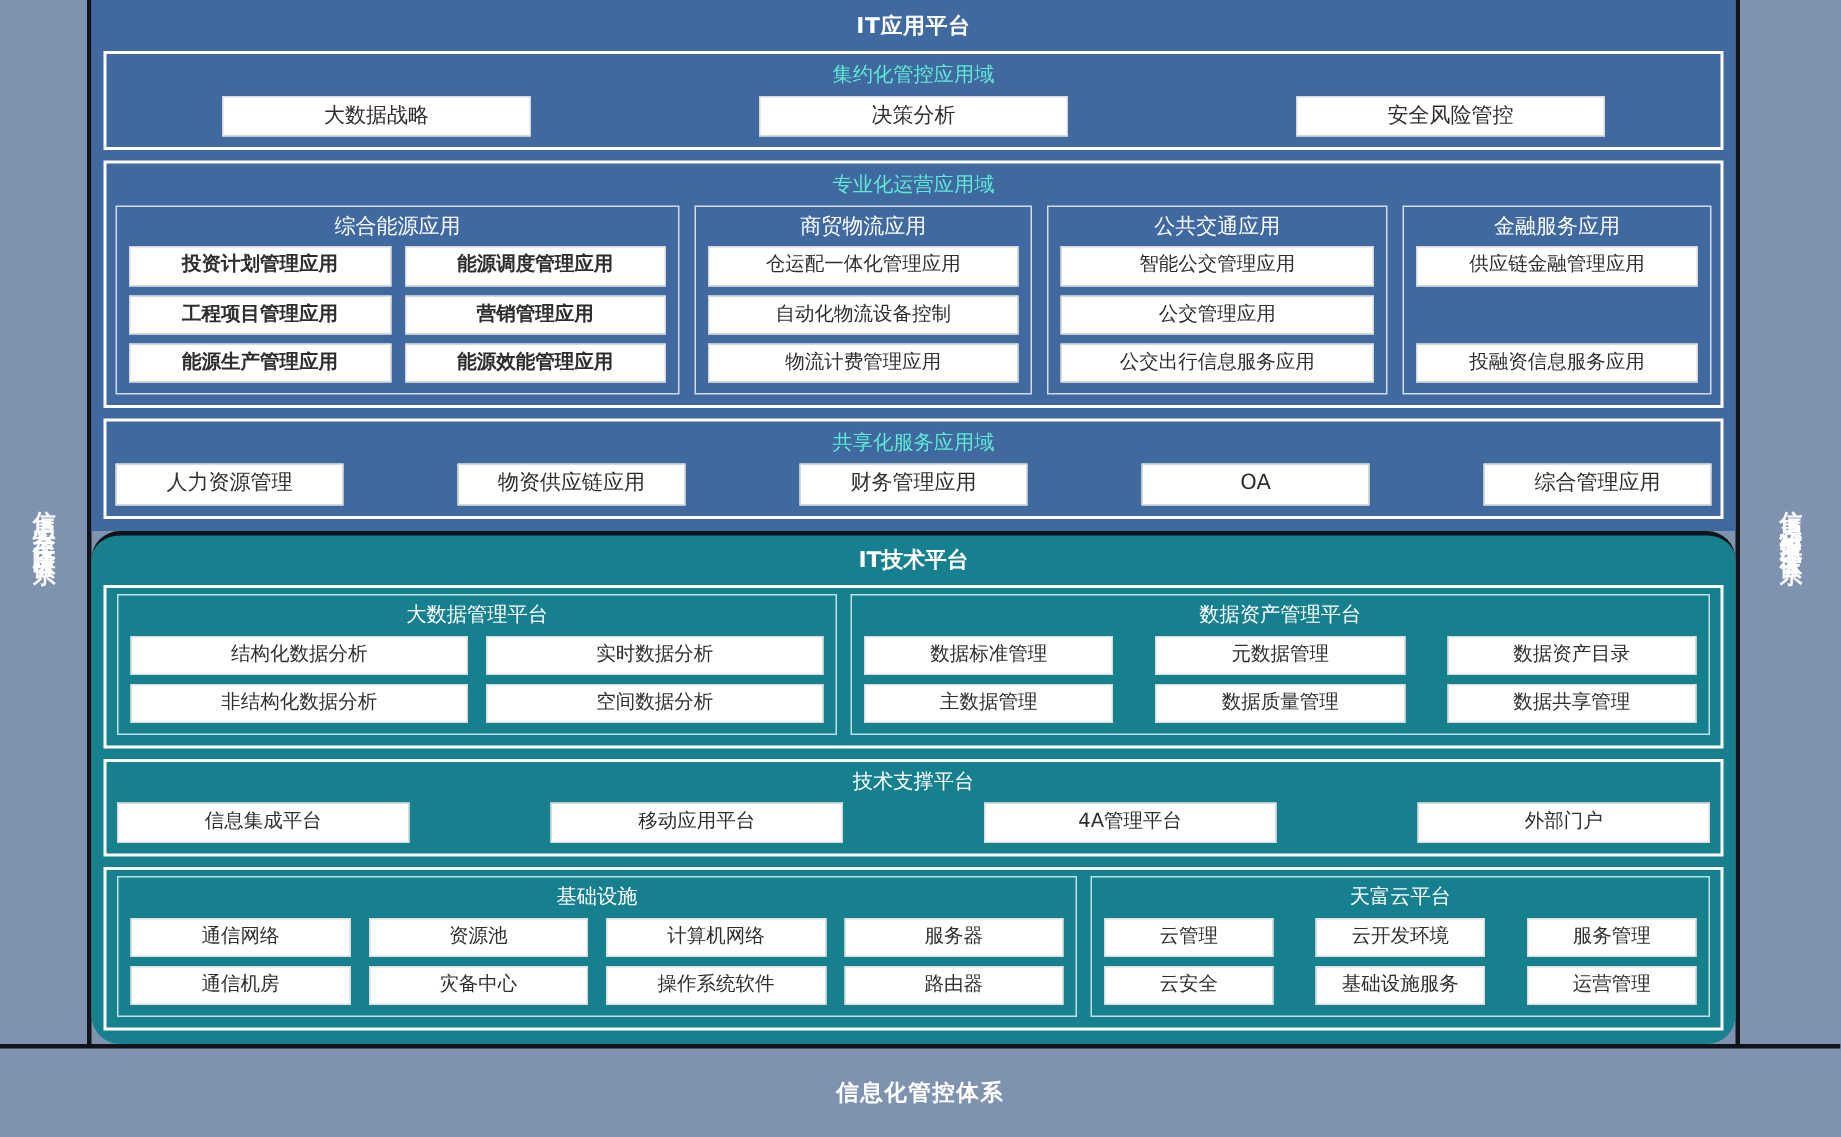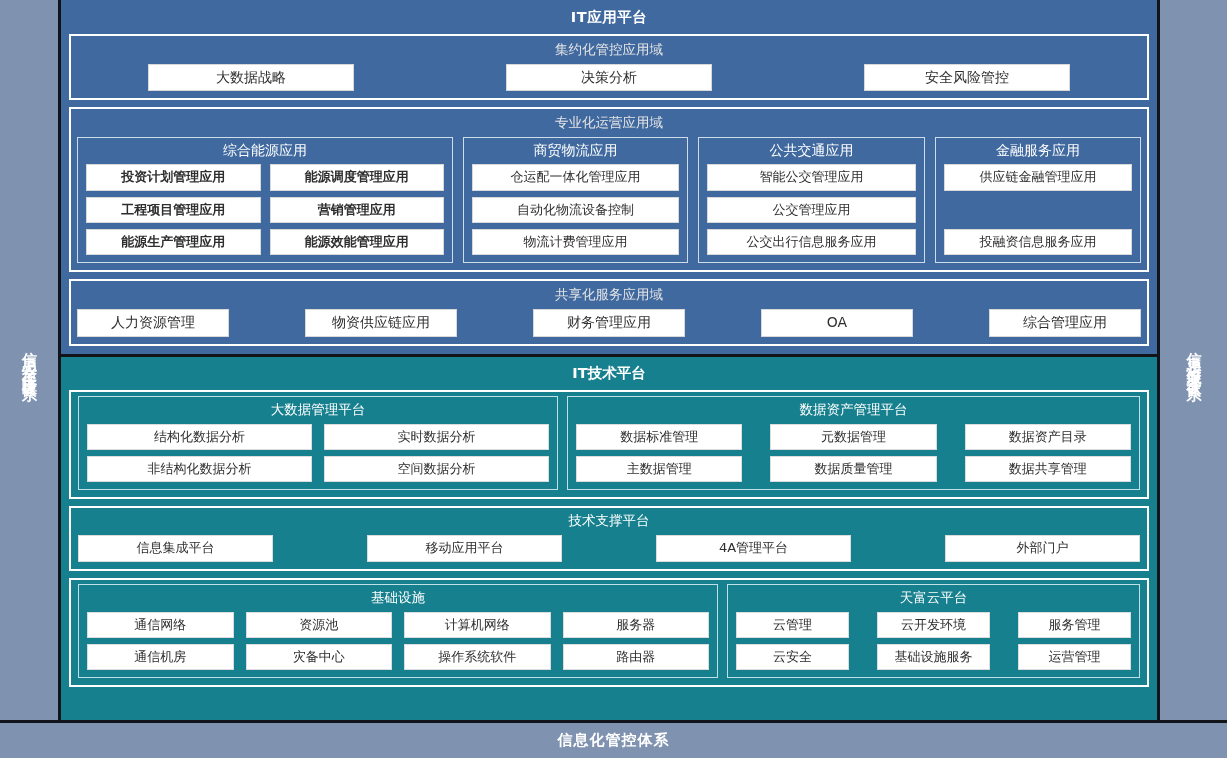--- a/index.html
+++ b/index.html
@@ -56,21 +56,21 @@
     letter-spacing: 0.5px;
   }
   .domain {
     border: 2px solid #ffffff;
     margin-bottom: 7px;
     padding: 5px 6px 7px 6px;
     display: flex; flex-direction: column;
   }
   .domain:last-child { margin-bottom: 0; }
   .domain-title {
-    color: #e5e5e5; font-size: 13.5px; text-align: center;
+    color: #5eead4; font-size: 13.5px; text-align: center;
     padding-bottom: 5px;
   }
   .chip-row { display: flex; justify-content: space-around; align-items: center; gap: 10px; }
   .chip {
     background: #ffffff;
     color: #2e2e2e;
     font-size: 14px;
     text-align: center;
     padding: 5px 4px;
     line-height: 1.1;
@@ -108,20 +108,21 @@
   
   .shared-row { display: flex; justify-content: space-between; gap: 20px; }
   .shared-row .chip { flex: 0 0 auto; min-width: 152px; }
 
   
   .tech-platform {
     background: #17808f;
     padding: 0 8px 8px 8px;
     display: flex; flex-direction: column; flex: 1 1 auto;
     border-top: 3px solid #111418;
+    border-radius: 19px;
   }
   .tech-title {
     color: #ffffff; font-weight: bold; font-size: 14.5px;
     text-align: center; padding: 7px 0 7px 0;
   }
   .tech-block {
     border: 2px solid #ffffff;
     margin-bottom: 7px;
     padding: 4px 7px 7px 7px;
     display: flex; flex-direction: column;
@@ -149,21 +150,21 @@
   .tcell {
     background: #ffffff; color: #2e2e2e; font-size: 13px;
     text-align: center; padding: 5px 3px; line-height: 1.1;
     white-space: nowrap; border: 1px solid #dcdcdc;
   }
   .support-row { display: flex; justify-content: space-between; gap: 14px; }
   .support-row .tcell { flex: 0 0 auto; min-width: 195px; }
 
   
   .footer {
-    height: 38px;
+    height: 62px;
     background: #7f93b0;
     border-top: 3px solid #111418;
     display: flex; align-items: center; justify-content: center;
   }
   .footer-text {
     color: #ffffff; font-weight: bold; font-size: 15px; letter-spacing: 1px;
   }
 </style>
 </head>
 <body>

